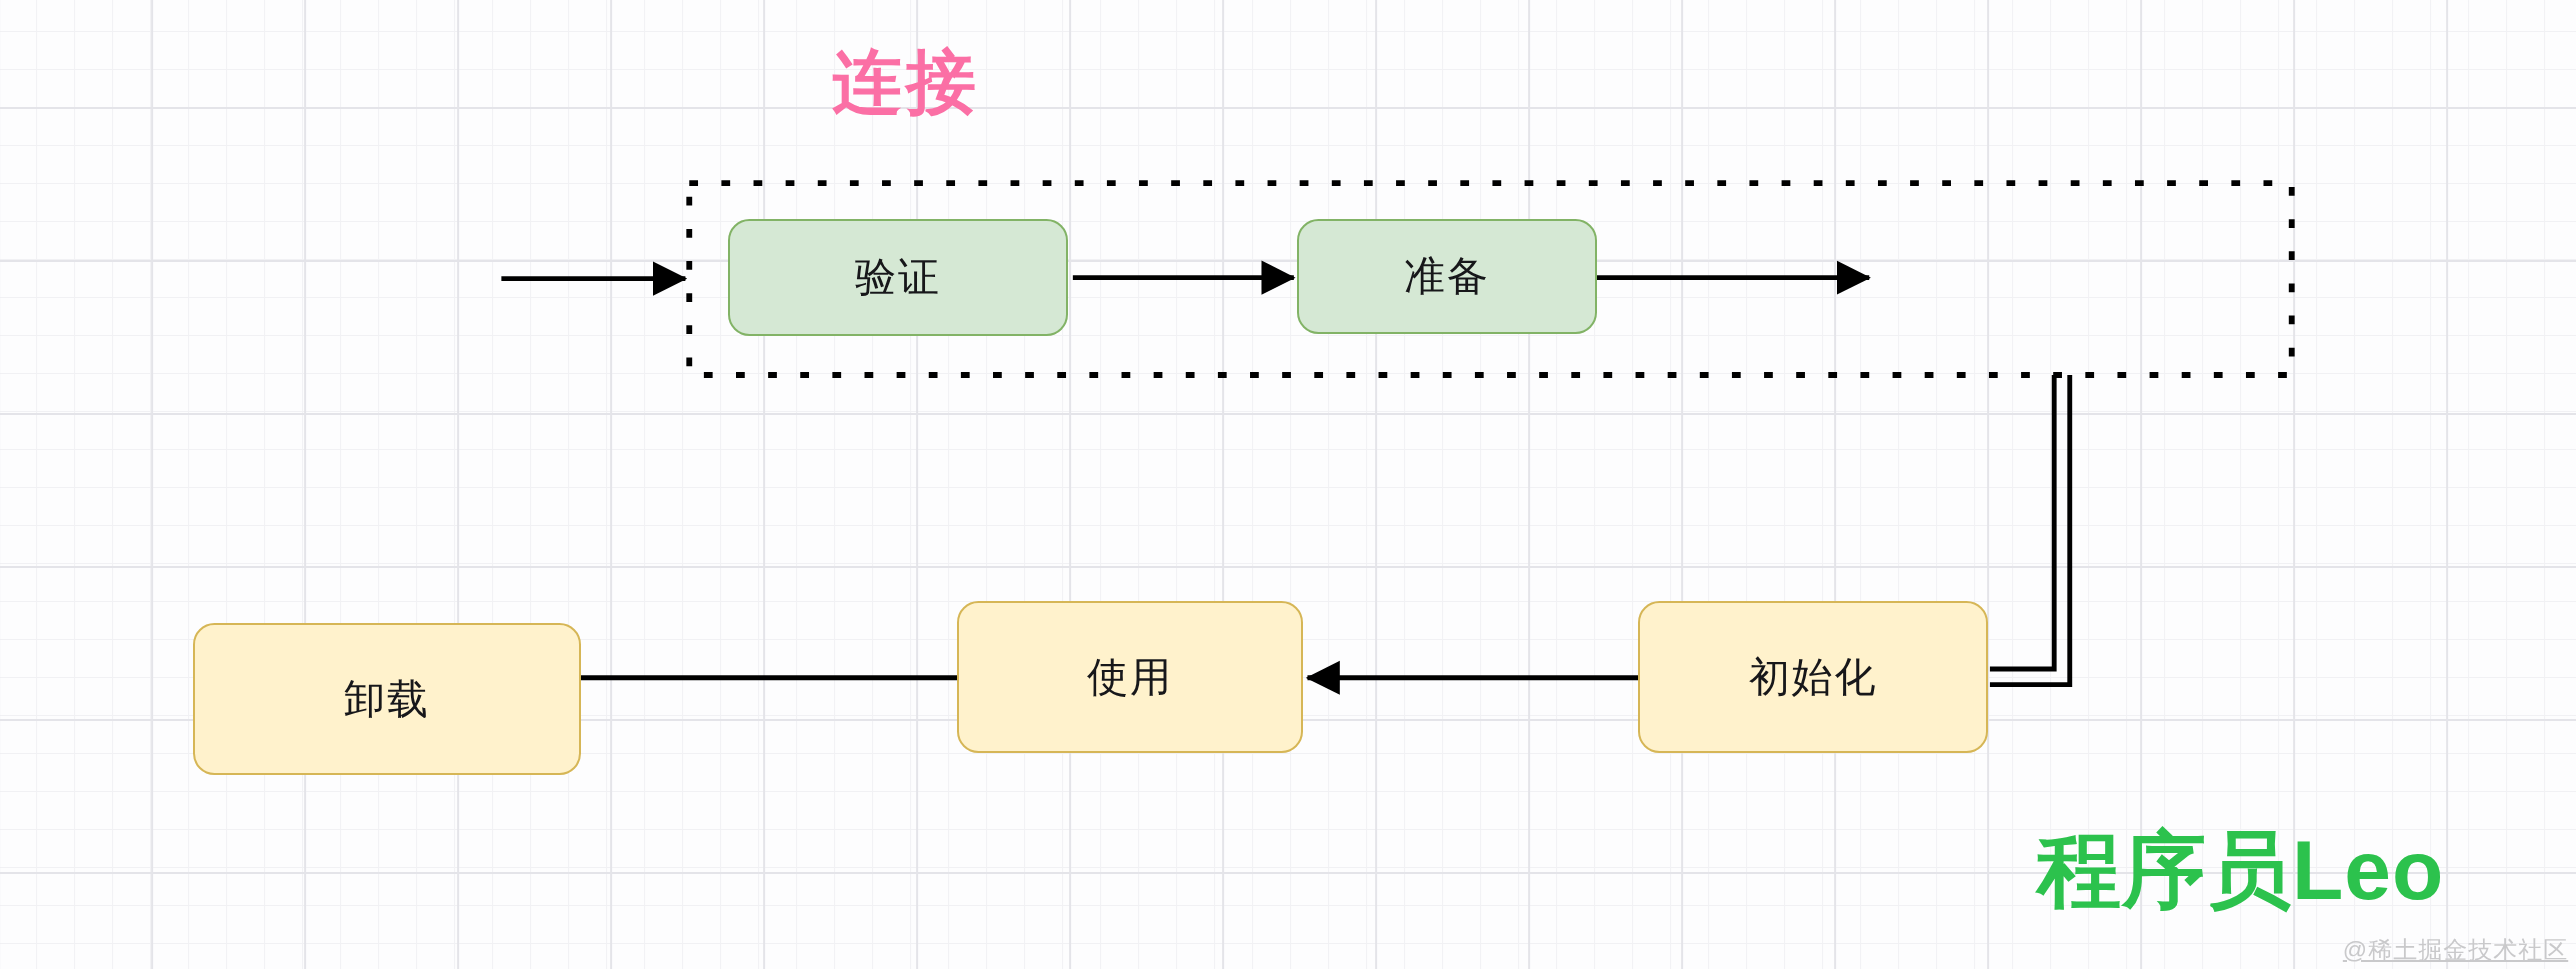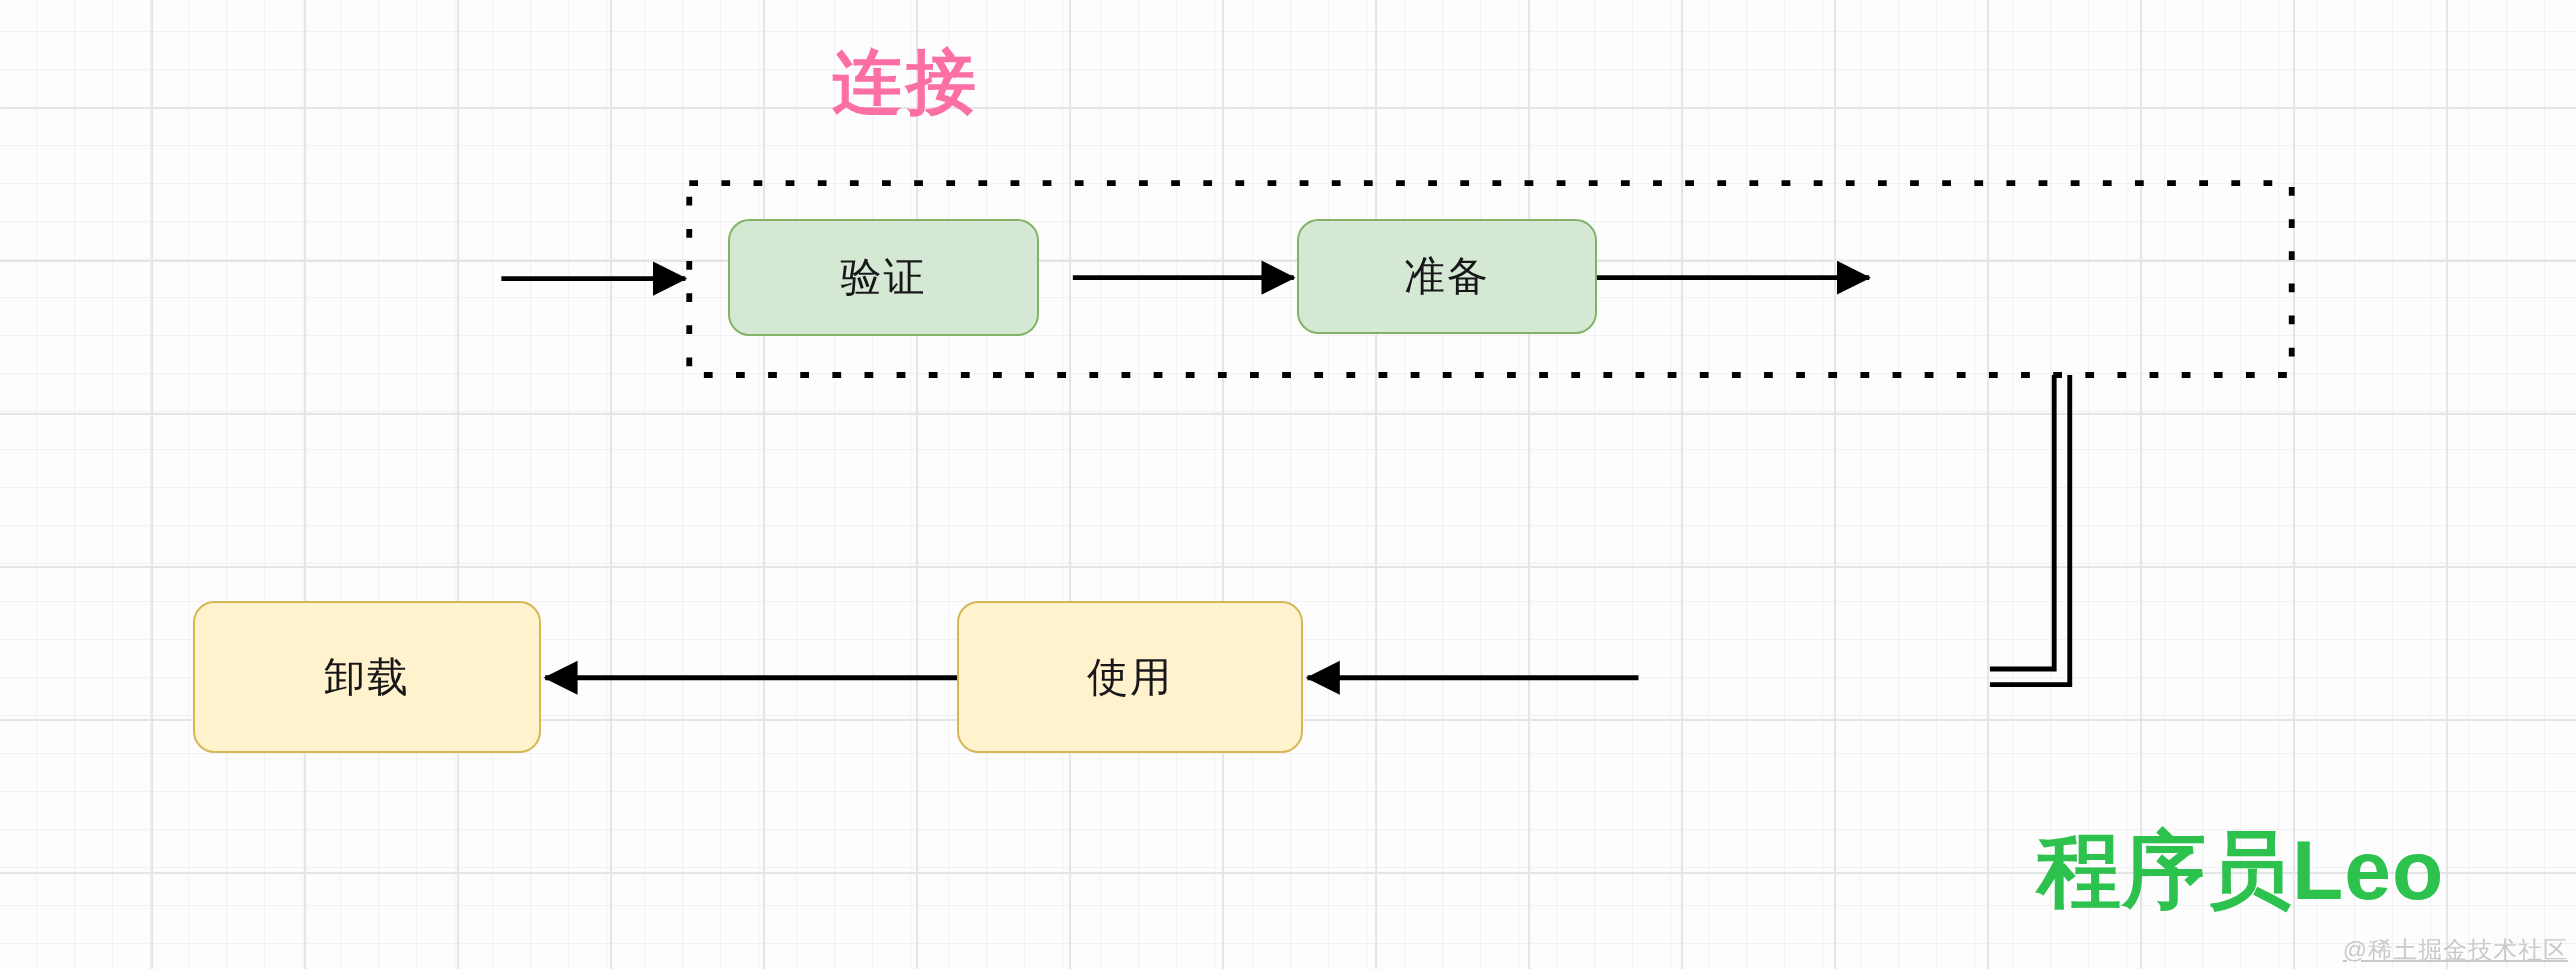--- a/index.html
+++ b/index.html
@@ -19,26 +19,26 @@
     background-position:-1.9px 107px,-1.9px 107px,-1.9px 31px,-1.9px 31px;
   }
   .connector-layer{position:absolute;left:0;top:0;width:2576px;height:970px;}
   .node{
     position:absolute;box-sizing:border-box;
     border:2.9px solid #888;border-radius:21.4px;
     display:flex;align-items:center;justify-content:center;
     font-size:41px;color:#17171a;letter-spacing:1.9px;
   }
   .node-load      {left:195px; top:209px; width:307px; height:136px;}
-  .node-verify    {left:728px; top:219px; width:311px; height:117px;}
+  .node-verify    {left:728px; top:219px; width:340px; height:117px;}
   .node-prepare   {left:1297px;top:219px; width:300px; height:115px;}
   .node-resolve   {left:1872px;top:219px; width:345px; height:115px;}
   .node-initialize{left:1638px;top:601px; width:350px; height:152px;}
   .node-use       {left:957px; top:601px; width:346px; height:152px;}
-  .node-unload    {left:193px; top:601px; width:348px; height:152px;}
+  .node-unload    {left:193px; top:623px; width:388px; height:152px;}
   .group-title{
     position:absolute;left:832px;top:47px;
     font-size:70px;font-weight:bold;line-height:1;letter-spacing:3.9px;
   }
   .brand{
     position:absolute;left:2037px;top:824px;
     font-size:84px;font-weight:bold;line-height:1.1;letter-spacing:1px;
   }
   .site{
     position:absolute;right:7.8px;top:937px;
@@ -78,20 +78,23 @@
 
   <div class="node node-verify" style="background: rgb(213, 232, 212); border-color: rgb(130, 179, 102);">
     <span>验证</span>
   </div>
 
   <div class="node node-prepare" style="background: rgb(213, 232, 212); border-color: rgb(130, 179, 102);">
     <span>准备</span>
   </div>
 
 
+  <div class="node node-initialize" style="background: rgb(255, 242, 204); border-color: rgb(214, 182, 86);">
+    <span>初始化</span>
+  </div>
 
   <div class="node node-use" style="background: rgb(255, 242, 204); border-color: rgb(214, 182, 86);">
     <span>使用</span>
   </div>
 
   <div class="node node-unload" style="background: rgb(255, 242, 204); border-color: rgb(214, 182, 86);">
     <span>卸载</span>
   </div>
 
   <div class="brand" style="color: rgb(44, 194, 77);">程序员Leo</div>

